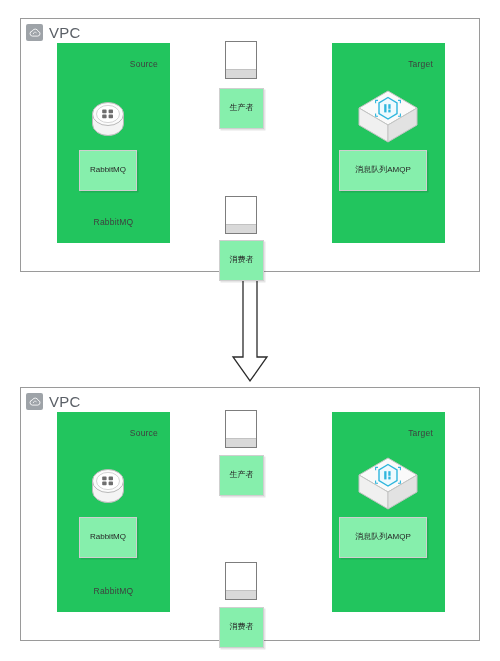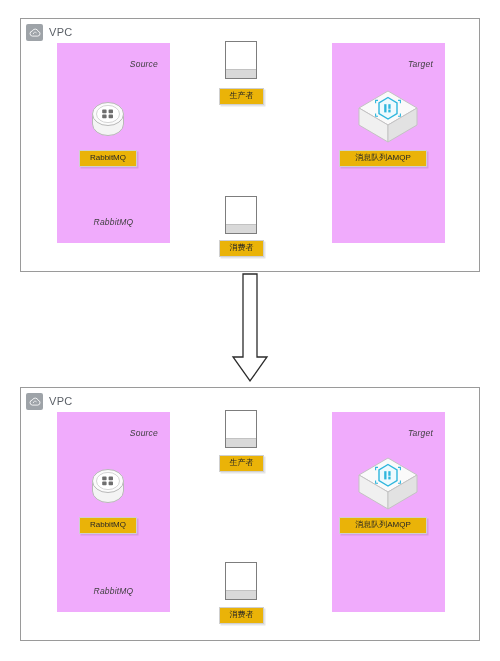--- a/index.html
+++ b/index.html
@@ -46,31 +46,30 @@
   .vpc-icon {
     width: 17px;
     height: 17px;
     background: #9ea3a8;
     border-radius: 2px;
     display: flex;
     align-items: center;
     justify-content: center;
   }
   .vpc-label {
-    font-size: 11px;
+    font-size: 15px;
     color: #5a5f66;
     letter-spacing: 0.3px;
     line-height: 1;
   }
 
   
   .note {
     position: absolute;
-    background: #f0abfc;
-    font-style: italic;
+    background: #22c55e;
   }
   .note-title {
     position: absolute;
     right: 12px;
     top: 16px;
     font-size: 8.5px;
     color: #3f3f3f;
     letter-spacing: 0.2px;
   }
   .note-foot {
@@ -80,26 +79,26 @@
     bottom: 16px;
     text-align: center;
     font-size: 8.5px;
     color: #3f3f3f;
     letter-spacing: 0.2px;
   }
 
   
   .chip {
     position: absolute;
-    background: #eab308;
+    background: #86efac;
     border: 1px solid #cfcfcf;
     box-shadow: 1.5px 1.5px 0 rgba(0,0,0,0.10);
     font-size: 8px;
     color: #262626;
-    padding: 3px 6px;
+    padding: 15px 6px;
     white-space: nowrap;
     box-sizing: border-box;
     text-align: center;
     line-height: 1.1;
   }
 
   
   .rmq-icon {
     position: absolute;
     width: 40px;

